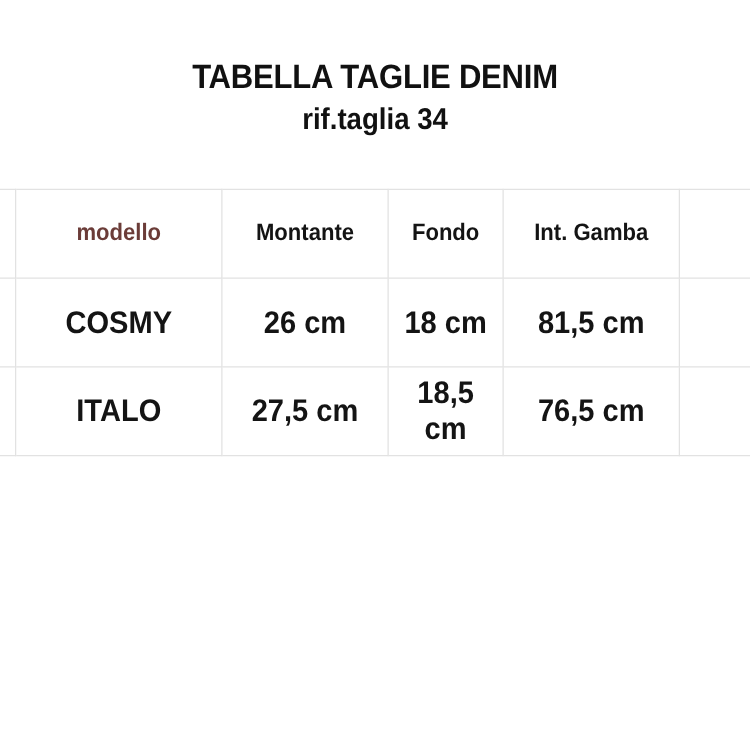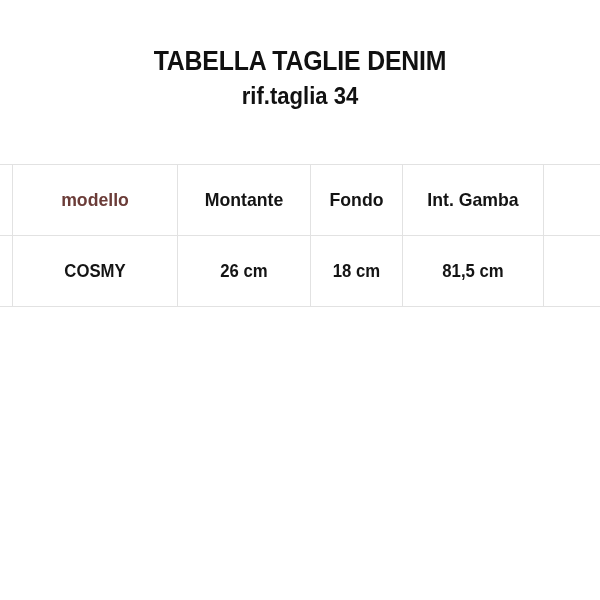--- a/index.html
+++ b/index.html
@@ -40,36 +40,36 @@
     font-size: 24px;
     font-weight: bold;
     line-height: 1.2;
     color: #111111;
     margin: 6px 0 0 0;
     font-family: "Liberation Sans Narrow", "Liberation Sans", sans-serif;
     transform: scaleX(0.92);
   }
   .table-wrap {
     position: absolute;
-    top: 164px;
+    top: 151px;
     left: 0;
     width: 600px;
   }
   table.size-table {
     border-collapse: collapse;
     width: 600px;
     table-layout: fixed;
   }
   table.size-table td {
     border: 1px solid #e2e2e2;
     text-align: center;
     vertical-align: middle;
     padding: 0;
     height: 70px;
-    font-size: 18px;
+    font-size: 25px;
     font-weight: bold;
     color: #141414;
     font-family: "Liberation Sans Narrow", "Liberation Sans", sans-serif;
   }
   table.size-table tr.header-row td {
     font-size: 19px;
   }
   table.size-table td.edge {
     border-left: none;
     border-right: 1px solid #e2e2e2;
@@ -136,18 +136,34 @@
           </td>
           <td>
             <span class="cell-inner">18 cm</span>
           </td>
           <td>
             <span class="cell-inner">81,5 cm</span>
           </td>
           <td class="edge-right"></td>
         </tr>
 
+        <tr>
+          <td class="edge"></td>
+          <td>
+            <span class="cell-inner">ITALO</span>
+          </td>
+          <td>
+            <span class="cell-inner">27,5 cm</span>
+          </td>
+          <td>
+            <span class="cell-inner">18,5 cm</span>
+          </td>
+          <td>
+            <span class="cell-inner">76,5 cm</span>
+          </td>
+          <td class="edge-right"></td>
+        </tr>
 
       </tbody>
     </table>
   </div>
 
 </div>
 
 </body></html>

